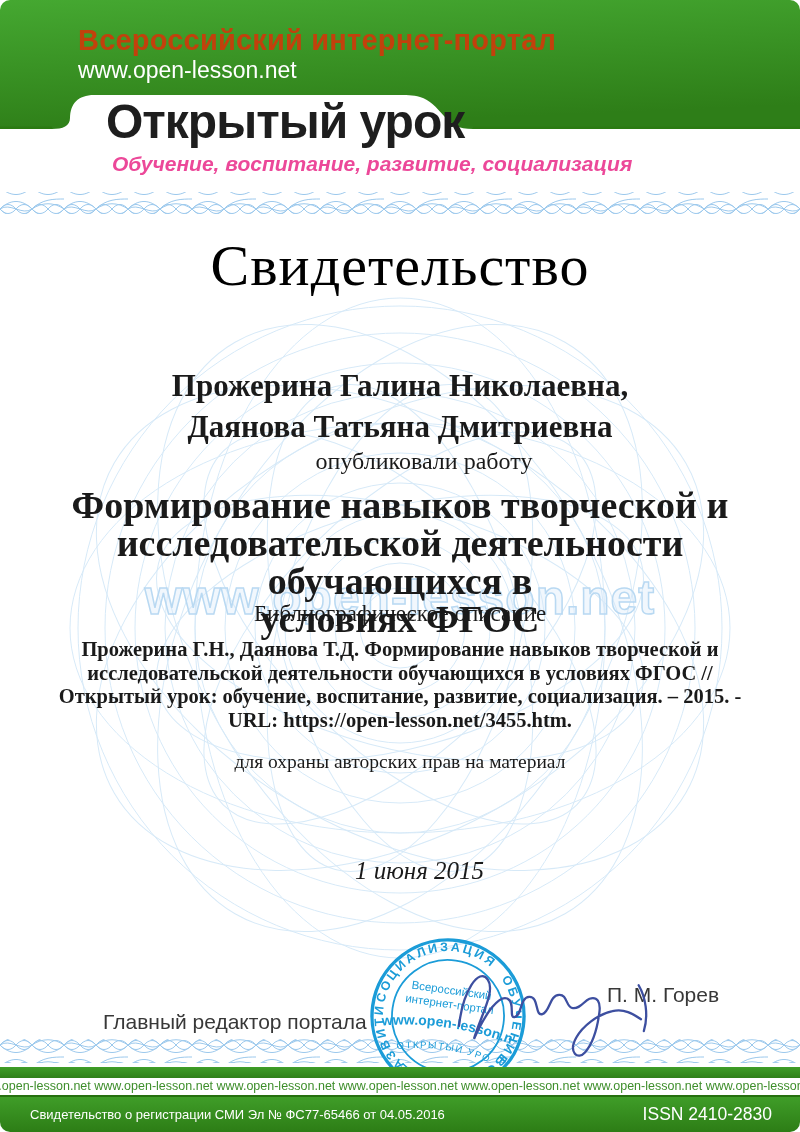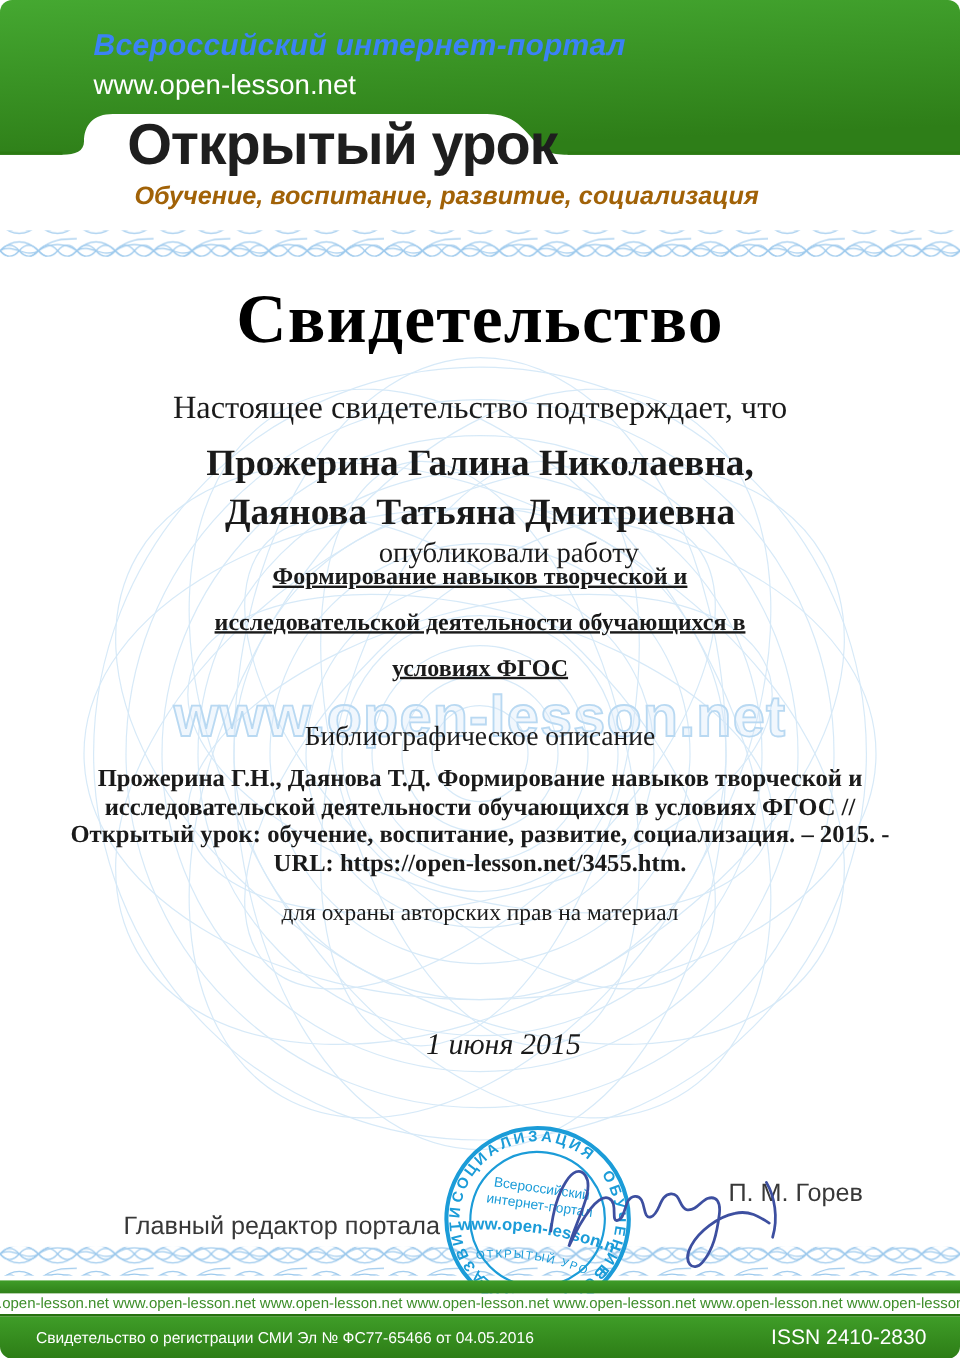--- a/index.html
+++ b/index.html
@@ -6,37 +6,37 @@
   .page{
     position:relative;width:800px;height:1132px;margin:0 auto;
     background:#ffffff;overflow:hidden;border-radius:10px;
     font-family:"Liberation Serif","DejaVu Serif",serif;color:#1a1a1a;
   }
   
   .deco{position:absolute;left:0;top:0;z-index:0;}
   
   .hdr-svg{position:absolute;left:0;top:0;z-index:3;}
   .hdr-text{position:absolute;z-index:4;font-family:"Liberation Sans","DejaVu Sans",sans-serif;}
-  .portal-title{left:78px;top:24px;font-size:25px;font-weight:bold;color:#3b82f6;letter-spacing:.2px;font-style:italic;}
+  .portal-title{left:78px;top:24px;font-size:29px;font-weight:bold;color:#c2410c;letter-spacing:.2px;}
   .portal-url{left:78px;top:57px;font-size:23px;color:#ffffff;}
   .banner-title{left:106px;top:94px;font-size:48px;font-weight:bold;color:#1e1e1e;letter-spacing:-1px;}
-  .banner-subtitle{left:112px;top:152px;font-size:21px;font-style:italic;font-weight:bold;color:#a16207;}
+  .banner-subtitle{left:112px;top:152px;font-size:21px;font-style:italic;font-weight:bold;color:#ec4899;}
   
   .watermark{
     position:absolute;left:0;right:0;top:570px;z-index:1;text-align:center;
     font-family:"Liberation Sans","DejaVu Sans",sans-serif;font-weight:bold;font-size:48px;letter-spacing:1px;
     color:rgba(214,233,248,0.35);-webkit-text-stroke:1.5px #b9d9f2;
   }
   
   .cline{position:absolute;left:0;right:0;text-align:center;z-index:2;}
-  .cert-title{top:232px;font-size:58px;font-weight:bold;letter-spacing:1px;color:#000;text-align:center;}
+  .cert-title{top:232px;font-size:58px;font-weight:normal;letter-spacing:1px;color:#000;text-align:center;}
   .confirm{top:324px;font-size:27px;}
   .names{top:365px;font-size:31px;font-weight:bold;line-height:41px;text-align:center;}
   .published{top:448px;font-size:24px;padding-left:48px;}
-  .work-title{top:462px;font-size:20px;font-weight:bold;line-height:38px;text-decoration:underline;}
+  .work-title{top:486px;font-size:38px;font-weight:bold;line-height:38px;}
   .biblio-label{top:601px;font-size:23px;}
   .citation{top:638px;font-size:20.5px;font-weight:bold;line-height:23.5px;}
   .usage{top:751px;font-size:19.5px;line-height:22.5px;}
   .registry{top:796px;font-size:19.5px;line-height:22.5px;}
   .date{top:857px;font-size:25px;font-style:italic;margin-left:39px;}
   
   .editor-label,.editor-name{
     position:absolute;z-index:5;font-family:"Liberation Sans","DejaVu Sans",sans-serif;
     font-size:21px;color:#383838;
   }
@@ -121,21 +121,20 @@
              C413,95 406,95 396,95 H94 C78,95 70,104 70,118 C70,126 63,129 52,129 H0 Z" fill="url(#hdrGrad)"></path>
     <path d="M0,127.7 H52 M473,127.7 H800" stroke="#2b7a12" stroke-width="2.4" fill="none"></path>
   </svg>
 
   <div class="hdr-text portal-title">Всероссийский интернет-портал</div>
   <div class="hdr-text portal-url">www.open-lesson.net</div>
   <div class="hdr-text banner-title">Открытый урок</div>
   <div class="hdr-text banner-subtitle">Обучение, воспитание, развитие, социализация</div>
 
   <div class="cline cert-title">Свидетельство</div>
-  <div class="cline confirm">Настоящее свидетельство подтверждает, что</div>
   <div class="cline names">
     <div>Прожерина Галина Николаевна,</div>
     <div>Даянова Татьяна Дмитриевна</div>
   </div>
   <div class="cline published">опубликовали работу</div>
   <div class="cline work-title">
     <div>Формирование навыков творческой и</div>
     <div>исследовательской деятельности обучающихся в</div>
     <div>условиях ФГОС</div>
   </div>

